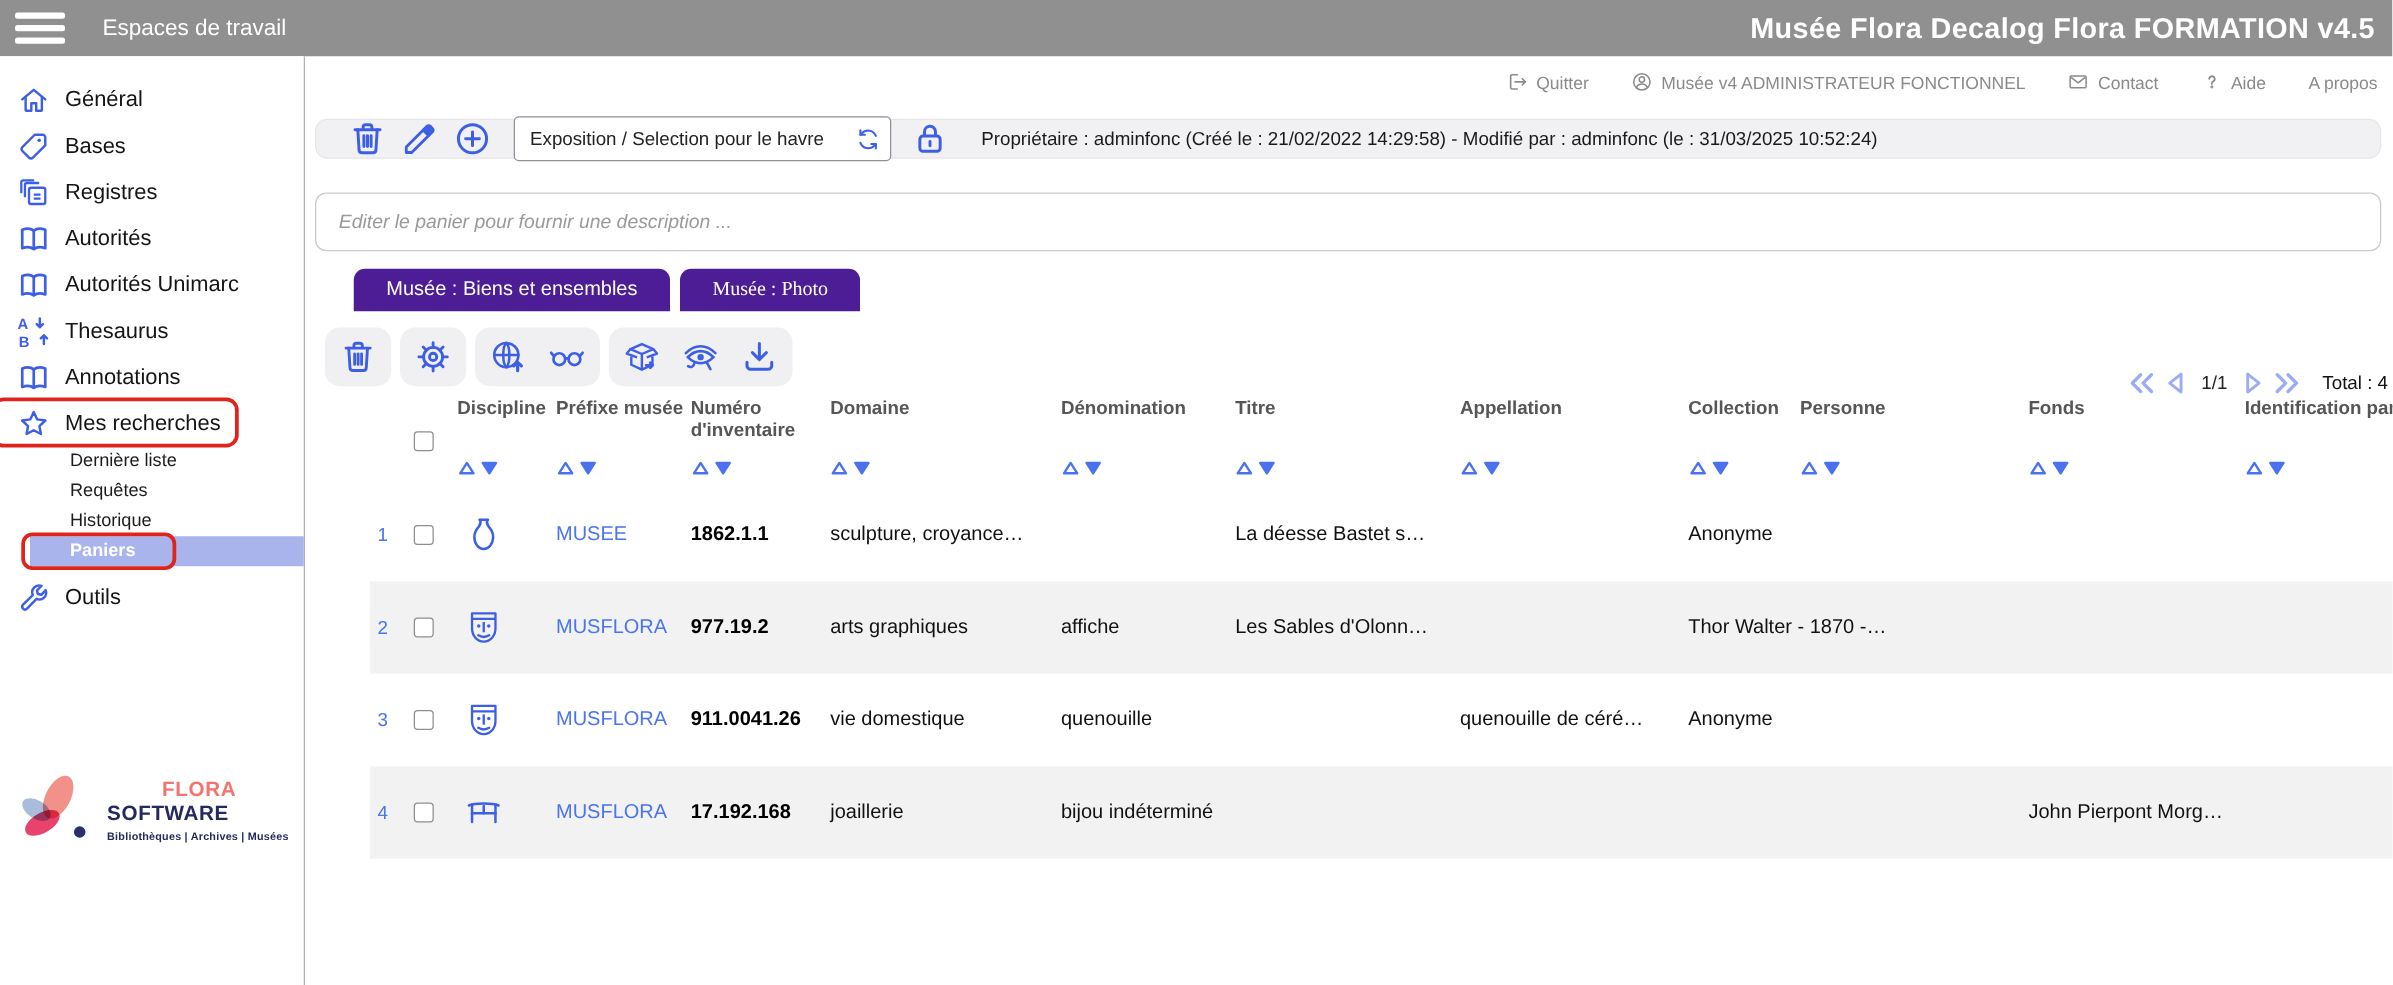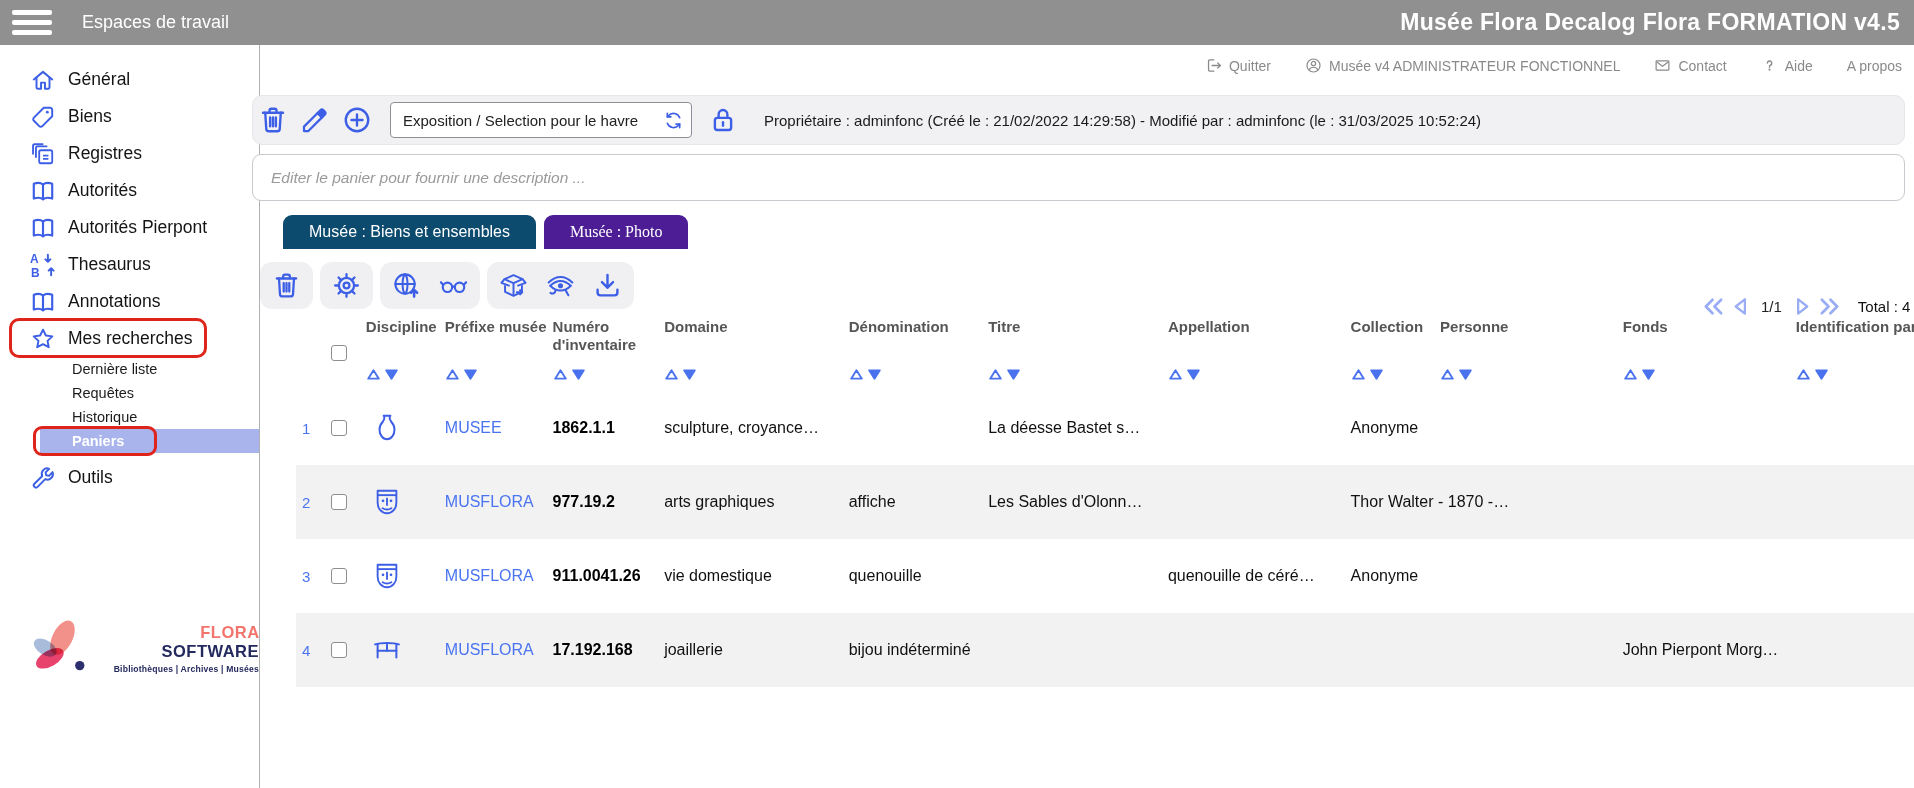--- a/index.html
+++ b/index.html
@@ -10,22 +10,22 @@
 
   
   .topbar{position:absolute;left:0;top:0;width:100%;height:45px;background:#909090;
           display:flex;align-items:center;}
   .hamburger{margin-left:12px;margin-right:30px;width:40px;cursor:pointer;}
   .hamburger span{display:block;width:40px;height:5px;background:#fff;border-radius:2px;margin:5px 0;}
   .workspace{color:#fff;font-size:18px;}
   .apptitle{margin-left:auto;margin-right:14px;color:#fff;font-size:23px;font-weight:bold;letter-spacing:.3px;}
 
   
-  .sidebar{position:absolute;left:16px;top:45px;width:243px;height:743px;background:#fff;
-           border-right:1px solid #b0b0b0;text-align:right;}
+  .sidebar{position:absolute;left:0;top:45px;width:243px;height:743px;background:#fff;
+           border-right:1px solid #b0b0b0;}
   #sb-nav{padding-top:16px;}
   .side-item{display:flex;align-items:center;height:37px;padding-left:14px;cursor:pointer;position:relative;}
   .s-icon{width:26px;height:26px;color:#3d5fe6;flex:0 0 26px;margin-right:12px;}
   .s-label{font-size:17.5px;color:#141414;}
   .sub-item{height:24px;margin-left:24px;padding-left:32px;display:flex;align-items:center;
             font-size:14.5px;color:#1c1c1c;cursor:pointer;position:relative;box-sizing:border-box;width:219px;}
   .sub-item.selected{background:#a9b4ed;color:#fff;font-weight:bold;}
   .ann-box{position:absolute;border:3px solid #df241b;border-radius:10px;pointer-events:none;z-index:5;}
   .ann-mes{left:-7px;top:-2px;width:192px;height:34px;}
   .ann-paniers{left:-7px;top:-3px;width:118px;height:24px;border-radius:9px;}
@@ -36,40 +36,40 @@
   .brand .b2{color:#24295e;}
   .tagline{font-size:8.6px;font-weight:bold;color:#24295e;margin-top:3px;letter-spacing:.2px;}
 
   
   .main{position:absolute;left:244px;top:45px;width:1670px;height:743px;}
 
   .hlinks{position:absolute;top:12px;right:12px;display:flex;align-items:center;gap:34px;}
   .hlink{display:flex;align-items:center;gap:7px;color:#8a8a8a;font-size:14px;cursor:pointer;white-space:nowrap;}
   .hicon{width:17px;height:17px;color:#8a8a8a;}
 
-  .toolbar1{position:absolute;left:8px;top:50px;width:1653px;height:50px;background:#f1f1f4;
+  .toolbar1{position:absolute;left:8px;top:50px;width:1653px;height:32px;background:#f1f1f4;
             border:1px solid #e6e6ea;border-radius:10px;display:flex;align-items:center;box-sizing:border-box;
-            padding-left:5px;}
+            padding-left:26px;}
   .t1-icon{width:30px;height:30px;color:#3d5fe6;margin-right:12px;cursor:pointer;}
   .selector{width:302px;height:36px;background:#fff;border:1px solid #8f8f98;border-radius:4px;
             display:flex;align-items:center;box-sizing:border-box;padding:0 8px 0 12px;cursor:pointer;}
   .selector .sel-label{flex:1;font-size:15px;color:#222;white-space:nowrap;overflow:hidden;}
   .sel-refresh{width:19px;height:19px;color:#3d5fe6;}
   .lock{width:30px;height:32px;color:#3d5fe6;margin-left:16px;}
   .owner{margin-left:26px;font-size:15px;color:#1a1a1a;}
 
   .descbox{position:absolute;left:8px;top:109px;width:1653px;height:47px;box-sizing:border-box;}
   .descbox input{width:100%;height:100%;box-sizing:border-box;border:1.5px solid #c9c9cf;border-radius:9px;
                  padding:0 18px;font-size:15.5px;font-style:italic;font-family:"Liberation Sans",sans-serif;color:#555;outline:none;}
   .descbox input::placeholder{color:#9a9a9a;opacity:1;}
 
   .tabs{position:absolute;left:39px;top:170px;display:flex;gap:8px;}
   .tab{height:34px;border-radius:9px 9px 0 0;color:#fff;font-size:16px;display:flex;align-items:center;
        justify-content:center;cursor:pointer;padding:0 26px;}
-  .tab.active{background:#0c4a6e;}
+  .tab.active{background:#4c1d95;}
   .tab.inactive{background:#4c1d95;font-family:Liberation Serif, serif;}
 
   .toolbar2{position:absolute;left:16px;top:217px;display:flex;gap:7px;}
   .tgroup{background:#f0f0f3;border-radius:12px;height:47px;display:flex;align-items:center;gap:18px;
           padding:0 12px;}
   .t2-icon{width:29px;height:29px;color:#3d5fe6;cursor:pointer;}
 
   .pagination{position:absolute;left:1458px;top:250px;display:flex;align-items:center;gap:5px;}
   .pg-icon{width:23px;height:23px;color:#9aadf4;cursor:pointer;}
   .pg-page{font-size:15px;color:#222;margin:0 3px;}
@@ -120,21 +120,21 @@
         </span>
         <span class="s-label">Général</span>
       </div>
       <div class="side-item">
         <span class="icon s-icon">
           <svg viewBox="0 0 24 24" fill="none" stroke="currentColor" stroke-width="1.8" stroke-linejoin="round">
             <path d="M20.5 11.3V5.5a2 2 0 0 0-2-2h-5.8L3.6 12.6a2 2 0 0 0 0 2.9l4.9 4.9a2 2 0 0 0 2.9 0z"></path>
             <circle cx="16" cy="7.5" r="1.3" fill="currentColor" stroke="none"></circle>
           </svg>
         </span>
-        <span class="s-label">Biens</span>
+        <span class="s-label">Bases</span>
       </div>
       <div class="side-item">
         <span class="icon s-icon">
           <svg viewBox="0 0 24 24" fill="none" stroke="currentColor" stroke-width="1.7" stroke-linejoin="round">
             <rect x="8.5" y="8.5" width="12" height="12" rx="1.5"></rect>
             <path d="M5.5 15.5v-9a1.5 1.5 0 0 1 1.5-1.5h9"></path>
             <path d="M2.8 12.5v-8A1.5 1.5 0 0 1 4.3 3h8"></path>
             <path d="M12 13.5h5 M12 16.5h5"></path>
           </svg>
         </span>
@@ -149,21 +149,21 @@
         </span>
         <span class="s-label">Autorités</span>
       </div>
       <div class="side-item">
         <span class="icon s-icon">
           <svg viewBox="0 0 24 24" fill="none" stroke="currentColor" stroke-width="2" stroke-linejoin="round">
             <path d="M12 6C10 4.4 6.6 4.2 3.5 5.3V19c3.1-1.1 6.5-.9 8.5.7 2-1.6 5.4-1.8 8.5-.7V5.3C17.4 4.2 14 4.4 12 6z"></path>
             <path d="M12 6v13.7"></path>
           </svg>
         </span>
-        <span class="s-label">Autorités Pierpont</span>
+        <span class="s-label">Autorités Unimarc</span>
       </div>
       <div class="side-item">
         <span class="icon s-icon">
           <svg viewBox="0 0 24 24">
             <text x="0" y="10.5" font-size="11" font-weight="bold" fill="currentColor" font-family="inherit">A</text>
             <text x="1" y="23.5" font-size="11" font-weight="bold" fill="currentColor" font-family="inherit">B</text>
             <g fill="none" stroke="currentColor" stroke-width="1.8" stroke-linecap="round" stroke-linejoin="round">
               <path d="M16.5 2.5v6.5 M14.2 6.8l2.3 2.2 2.3-2.2"></path>
               <path d="M19.5 21.5V15 M17.2 17.2l2.3-2.2 2.3 2.2"></path>
             </g>

